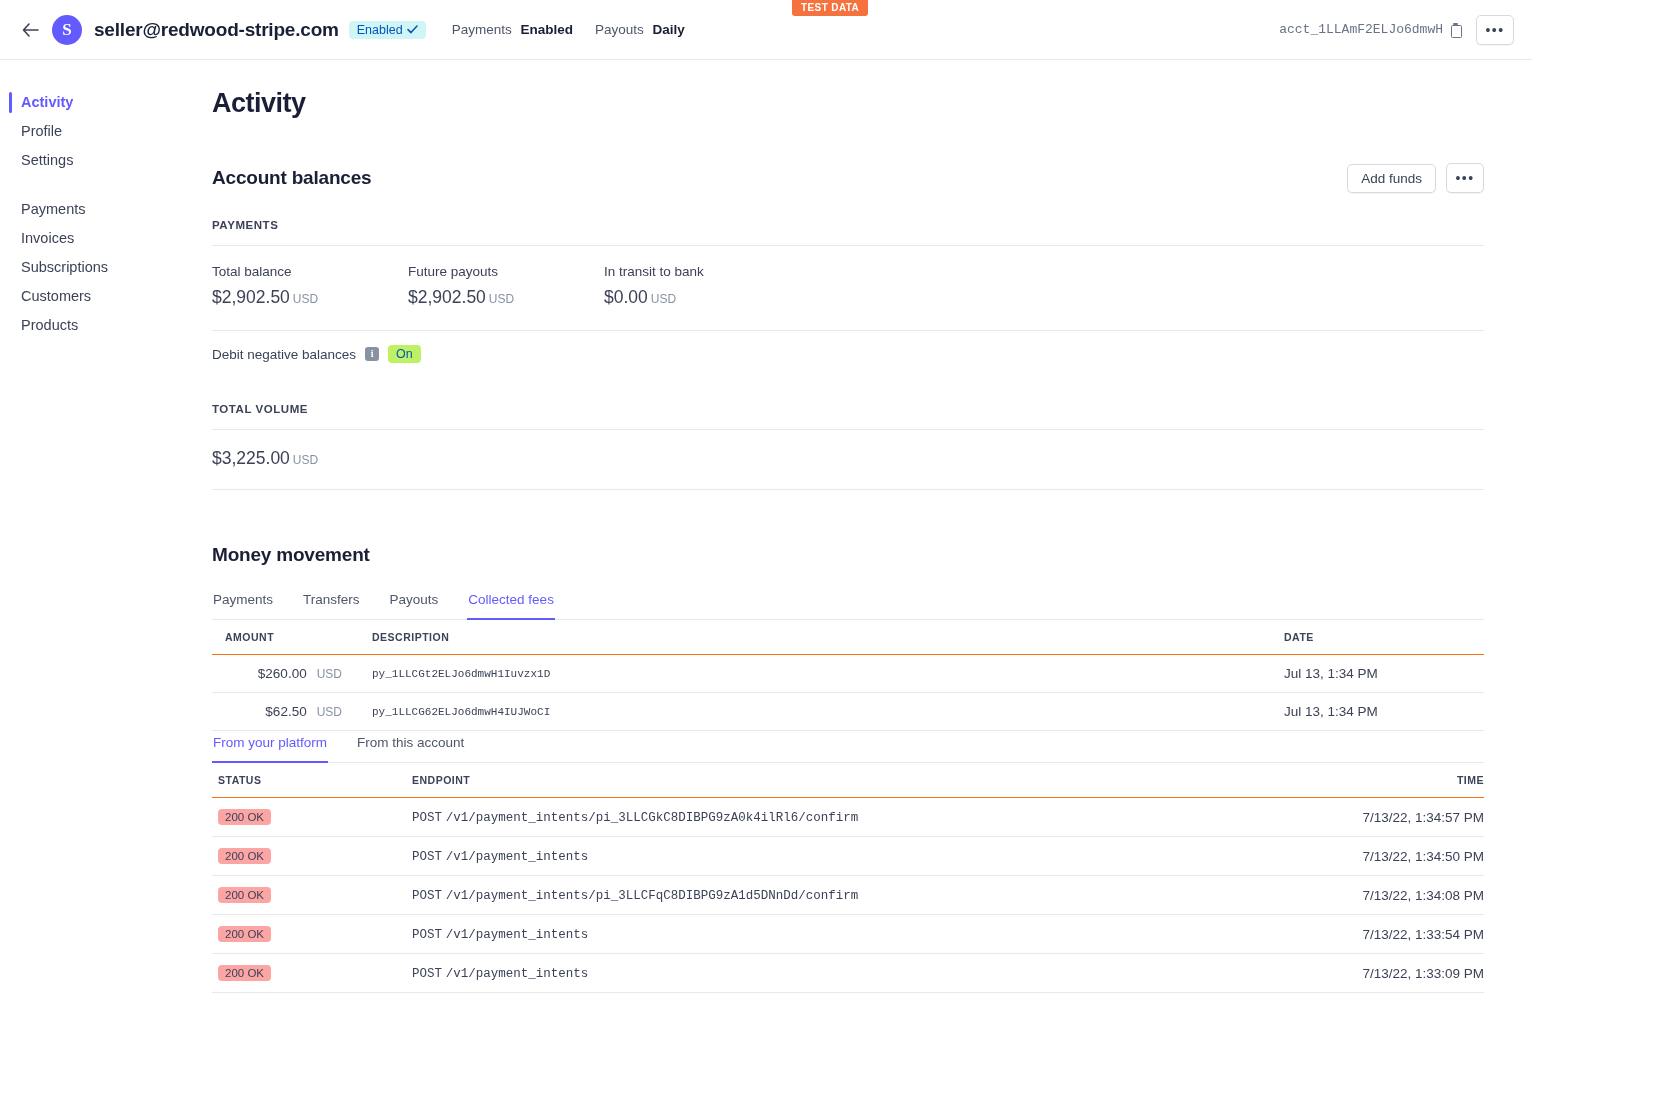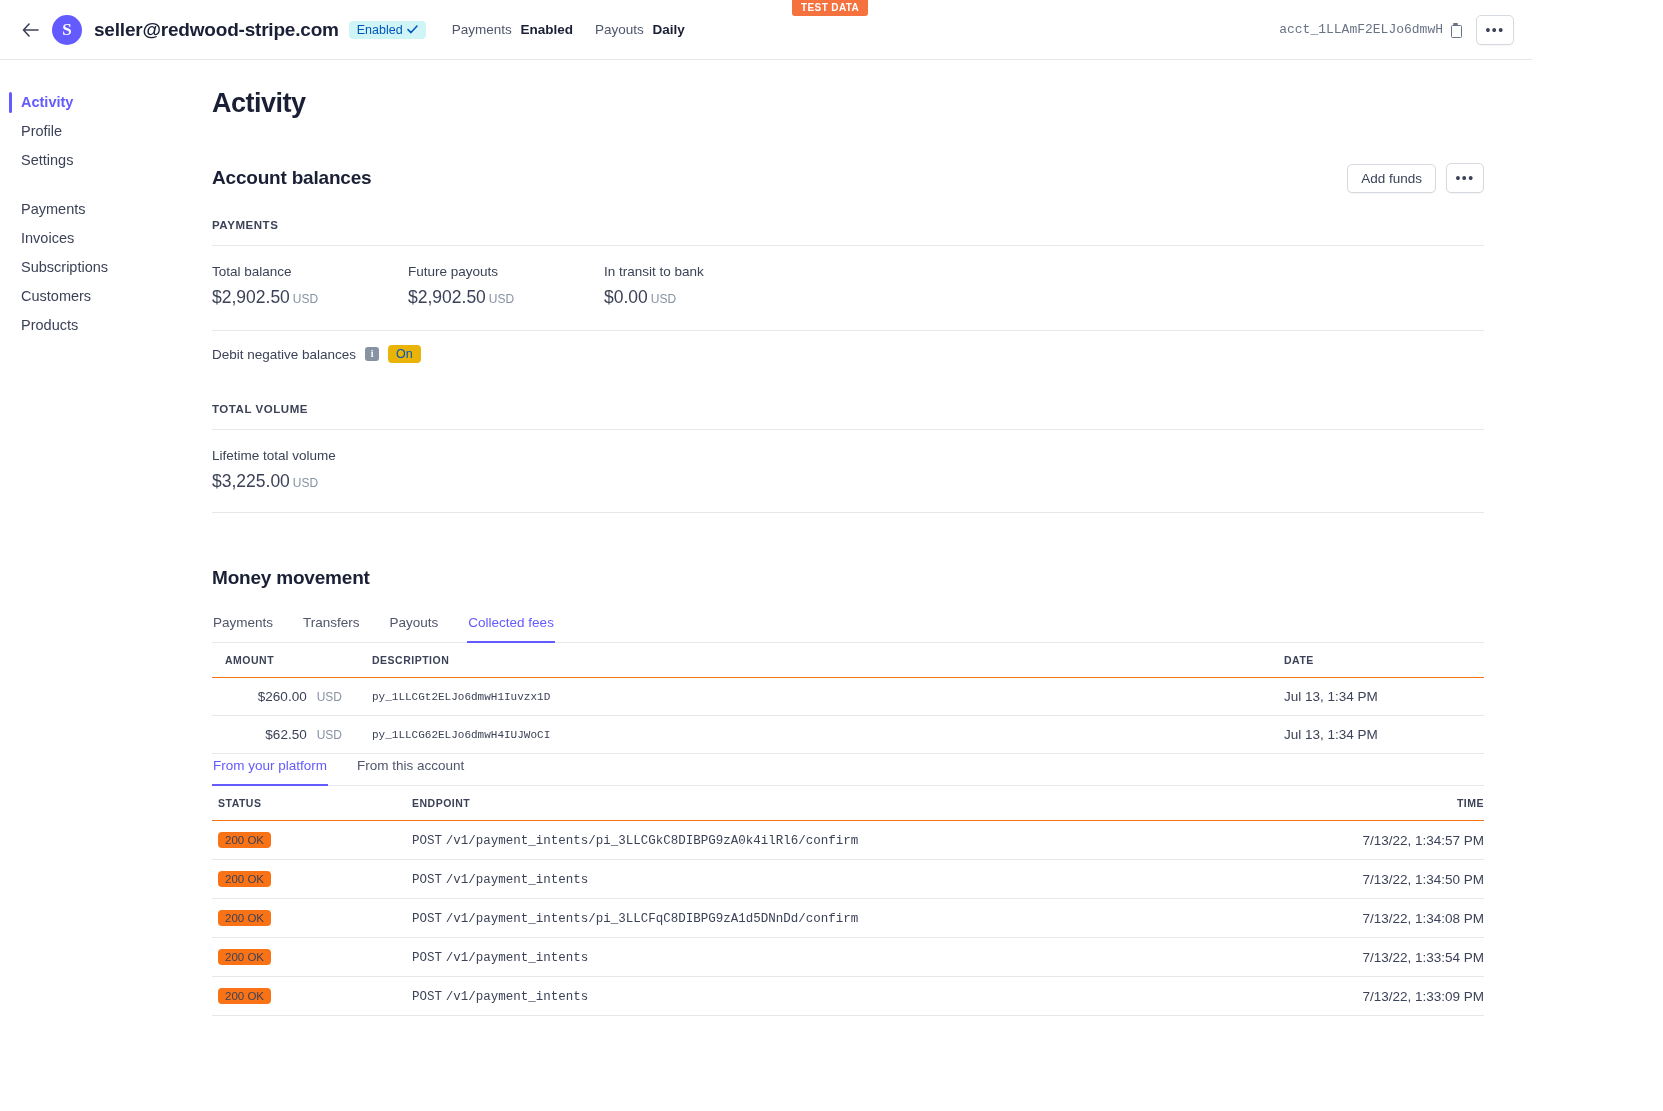--- a/index.html
+++ b/index.html
@@ -124,21 +124,21 @@
   .debit-row {
     display: flex; align-items: center; gap: 9px;
     padding: 14px 0 18px 0; font-size: 13.5px; color: #3c4257;
   }
   .info-ico {
     width: 14px; height: 14px; border-radius: 3px; background: #8792a2;
     color: #fff; font-size: 10px; font-weight: bold; line-height: 14px;
     text-align: center; font-family: "Liberation Serif", serif; cursor: pointer;
   }
   .badge-on {
-    background: #eab308; color: #0055bc; font-size: 12.5px;
+    background: #bef264; color: #0055bc; font-size: 12.5px;
     padding: 2px 8px; border-radius: 4px; font-weight: 500;
   }
 
   .volume-block { padding: 18px 0 20px 0; }
   .vol-label { font-size: 13.5px; color: #3c4257; margin-bottom: 8px; }
   .vol-amt { font-size: 17.5px; color: #3c4257; }
   .vol-amt .cur { font-size: 12px; color: #8792a2; margin-left: 3px; }
 
   .spacer-lg { height: 54px; }
 
@@ -170,21 +170,21 @@
   .fees-table th:nth-child(1) { text-align: left; padding-left: 13px; }
   .fees-table td:nth-child(1) { padding-left: 13px; }
   .fees-table th:nth-child(2), .fees-table td:nth-child(2) { padding-left: 30px; }
   .fees-table th:nth-child(3), .fees-table td:nth-child(3) { width: 230px; padding-left: 30px; }
 
   .logs-table th:nth-child(1), .logs-table td:nth-child(1) { width: 100px; padding-left: 6px; }
   .logs-table th:nth-child(2), .logs-table td:nth-child(2) { padding-left: 100px; }
   .logs-table th:nth-child(3), .logs-table td:nth-child(3) { width: 180px; text-align: right; }
 
   .status-badge {
-    display: inline-block; background: #f97316; color: #3c4257;
+    display: inline-block; background: #fca5a5; color: #3c4257;
     font-size: 11.5px; padding: 2px 7px; border-radius: 4px;
     font-family: "Liberation Sans", sans-serif;
   }
   .method { font-family: "Liberation Mono", monospace; font-size: 12.5px; color: #3c4257; }
 
   h2.api-title { font-size: 19px; font-weight: bold; margin: 34px 0 20px 0; color: #1a1f36; letter-spacing: -.2px; }
 </style>
 </head>
 <body>
 
@@ -282,21 +282,20 @@
         <div class="debit-row">
           <span>Debit negative balances</span>
           <span class="info-ico">i</span>
           <span class="badge-on">On</span>
         </div>
 
         <div class="subhead" style="margin-top:22px">TOTAL VOLUME</div>
         <div class="rule"></div>
 
         <div class="volume-block">
-          <div class="vol-label">Lifetime total volume</div>
           <div class="vol-amt">
             <span>$3,225.00</span><span class="cur">USD</span>
           </div>
         </div>
 
         <div class="rule"></div>
 
         <div class="spacer-lg"></div>
 
         <h2 class="sec-title" style="margin-bottom:22px">Money movement</h2>

